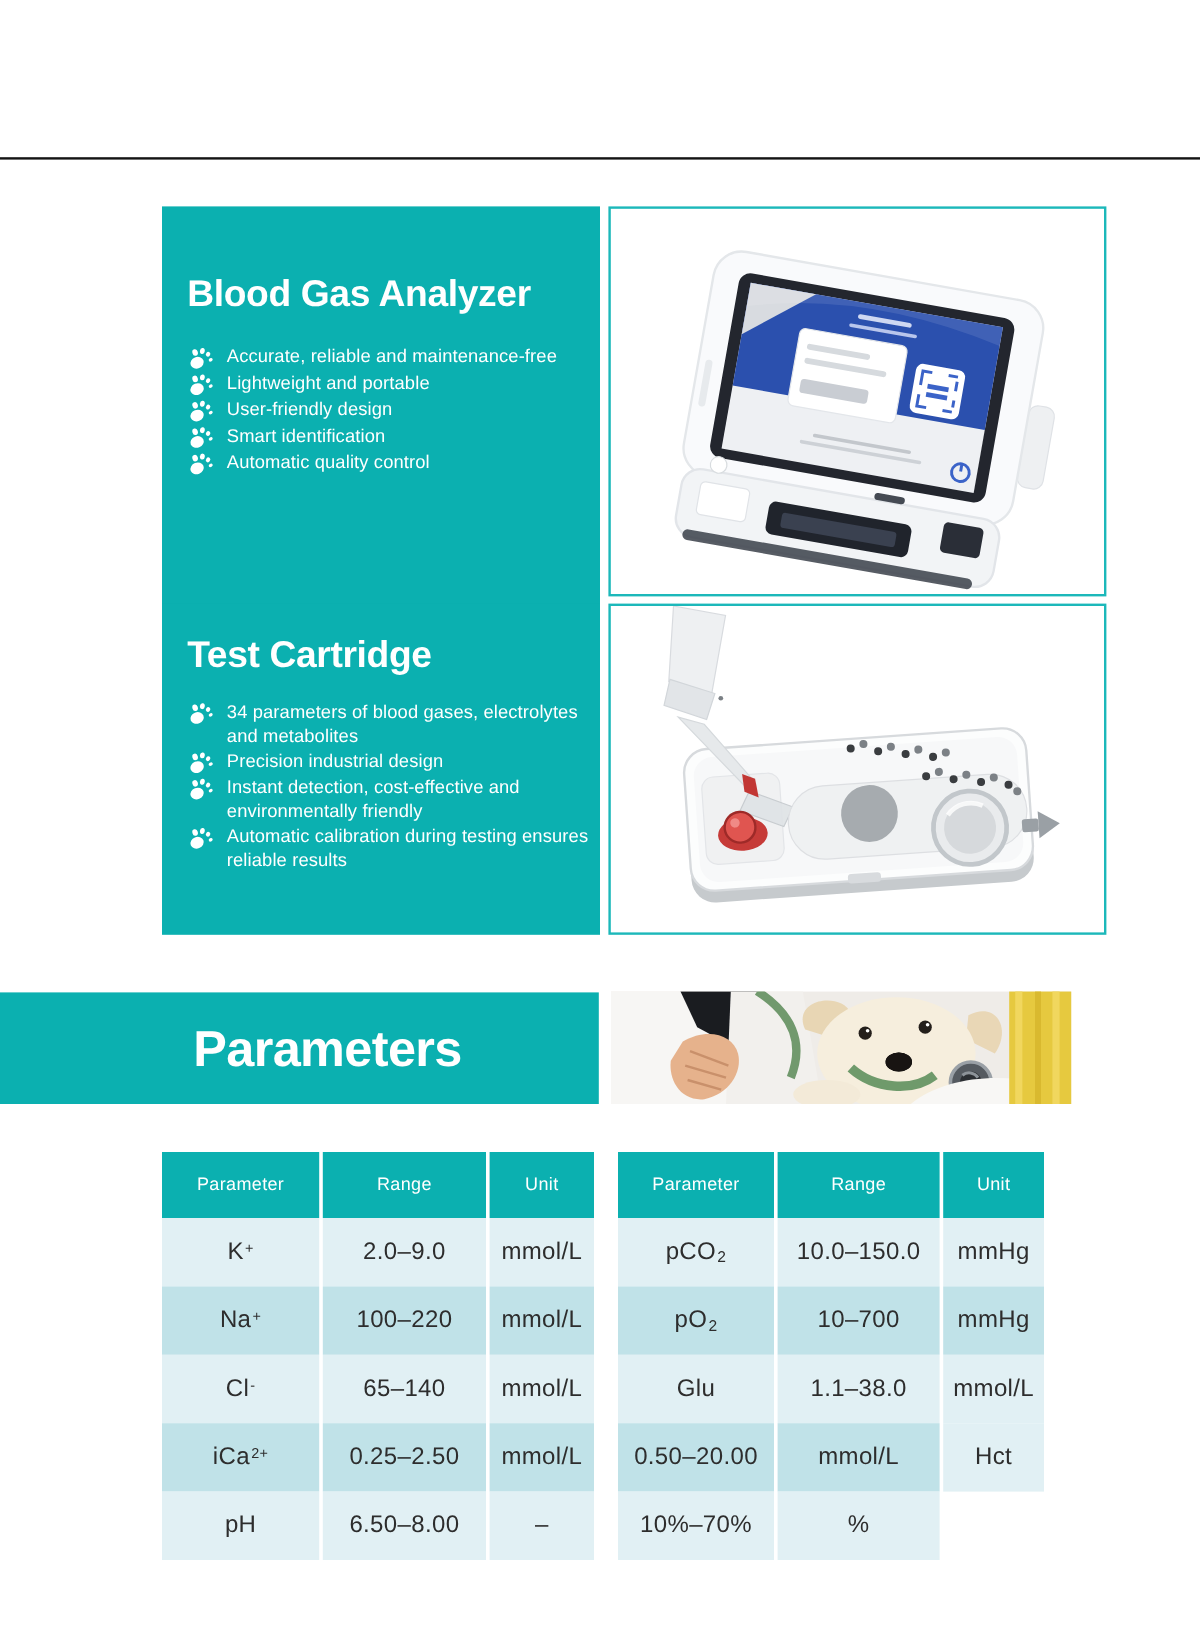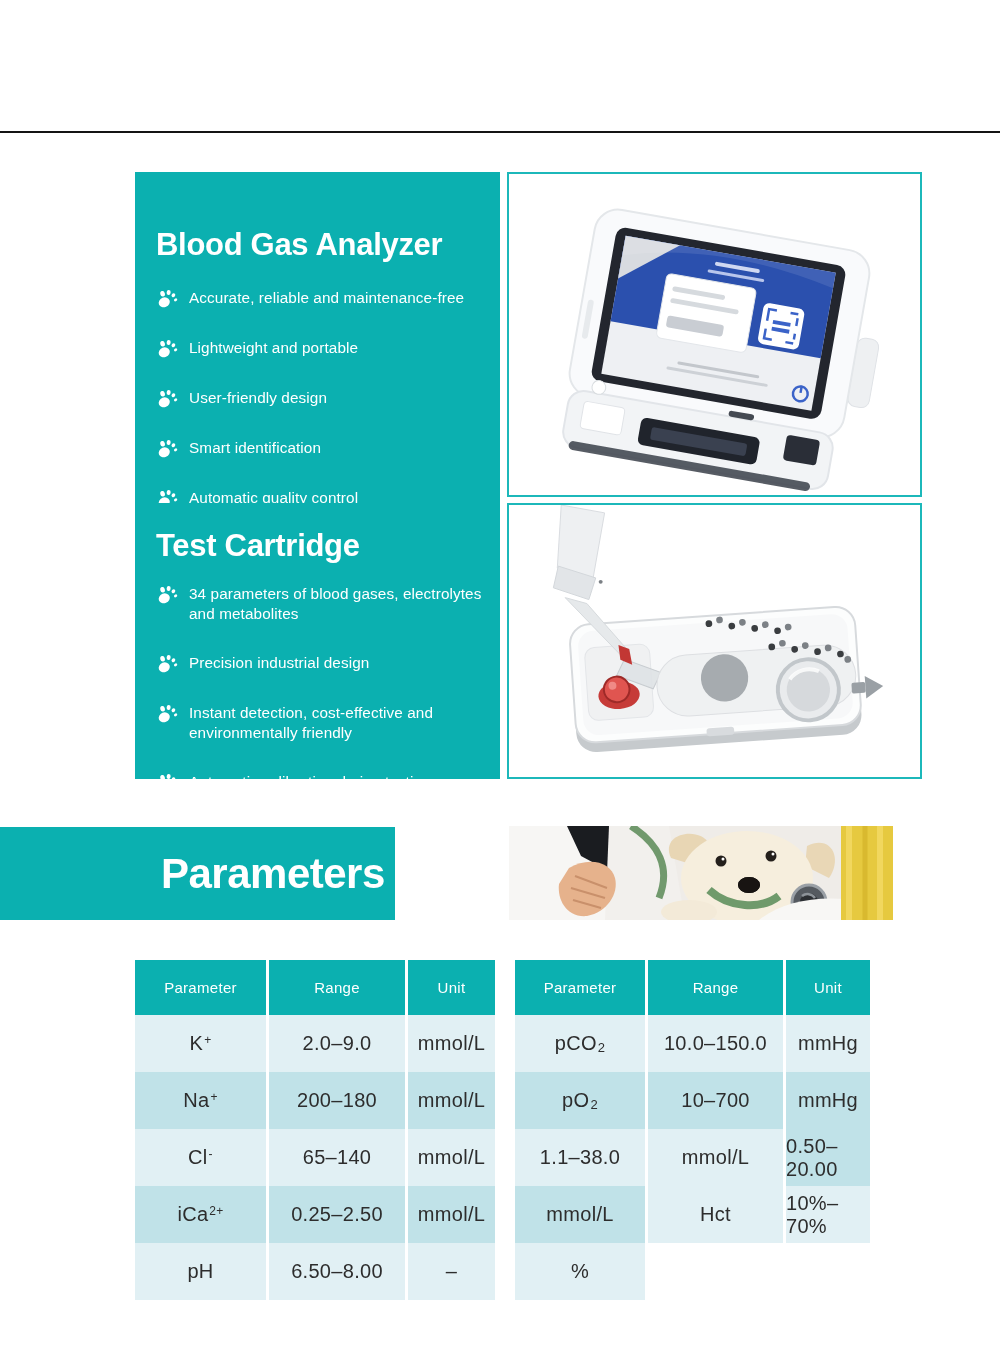--- a/index.html
+++ b/index.html
@@ -20,38 +20,38 @@
   .panel {
     position:absolute; left:135px; width:365px;
     background:var(--teal,#0bb0b0); color:#fff;
   }
   .panel-analyzer { top:172px; height:359px; padding:56px 6px 16px 21px; }
   .panel-cartridge { top:503px; height:276px; padding:26px 6px 0 21px; }
   .panel h1 {
     font-size:31px; font-weight:700; letter-spacing:-0.3px; line-height:34px;
     color:#fff;
   }
-  .bullets { list-style:none; margin-top:26px; display:flex; flex-direction:column; gap:29px; }
+  .bullets { list-style:none; margin-top:26px; display:flex; flex-direction:column; gap:1px; }
   .panel-cartridge .bullets { margin-top:21px; }
   .bullets li { display:flex; align-items:flex-start; gap:11px; }
   .paw { flex:0 0 22px; width:22px; height:20px; margin-top:1px; }
   .bullet-text { font-size:15.3px; line-height:20px; letter-spacing:0.1px; max-width:308px; }
 
   
   .imgbox {
     position:absolute; left:507px; width:415px; background:#fff;
     border:2px solid var(--box-border,#1cb8ba); overflow:hidden;
   }
   .imgbox-analyzer { top:172px; height:325px; }
   .imgbox-cartridge { top:503px; height:276px; }
   .imgbox svg { display:block; width:100%; height:100%; }
 
   
   .params-banner {
-    position:absolute; left:0; top:827px; width:395px; height:93px;
+    position:absolute; left:0; top:827px; width:499px; height:93px;
     background:var(--teal,#0bb0b0); display:flex; align-items:center;
   }
   .params-banner h2 {
     font-size:42px; font-weight:700; color:#fff; padding-left:161px; letter-spacing:-0.5px;
   }
   .dog-photo { position:absolute; left:509px; top:826px; width:384px; height:94px; overflow:hidden; }
   .dog-photo svg { display:block; width:100%; height:100%; }
 
   
   .param-table {
@@ -329,21 +329,21 @@
       <div class="cell td light">
         <span>K</span>
         <sup>+</sup>
       </div>
       <div class="cell td light">2.0–9.0</div>
       <div class="cell td light">mmol/L</div>
       <div class="cell td dark">
         <span>Na</span>
         <sup>+</sup>
       </div>
-      <div class="cell td dark">200–180</div>
+      <div class="cell td dark">100–220</div>
       <div class="cell td dark">mmol/L</div>
       <div class="cell td light">
         <span>Cl</span>
         <sup>-</sup>
       </div>
       <div class="cell td light">65–140</div>
       <div class="cell td light">mmol/L</div>
       <div class="cell td dark">
         <span>iCa</span>
         <sup>2+</sup>
@@ -365,20 +365,23 @@
         <sub>2</sub>
       </div>
       <div class="cell td light">10.0–150.0</div>
       <div class="cell td light">mmHg</div>
       <div class="cell td dark">
         <span>pO</span>
         <sub>2</sub>
       </div>
       <div class="cell td dark">10–700</div>
       <div class="cell td dark">mmHg</div>
+      <div class="cell td light">
+        <span>Glu</span>
+      </div>
       <div class="cell td light">1.1–38.0</div>
       <div class="cell td light">mmol/L</div>
       <div class="cell td dark">0.50–20.00</div>
       <div class="cell td dark">mmol/L</div>
       <div class="cell td light">
         <span>Hct</span>
       </div>
       <div class="cell td light">10%–70%</div>
       <div class="cell td light">%</div>
     </div>

